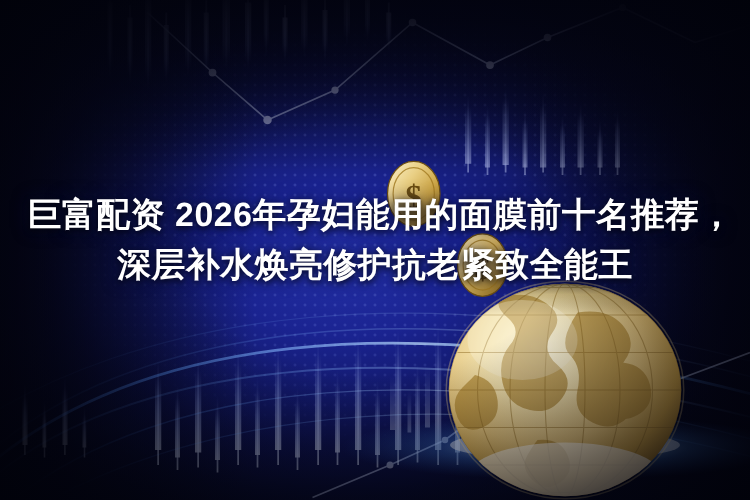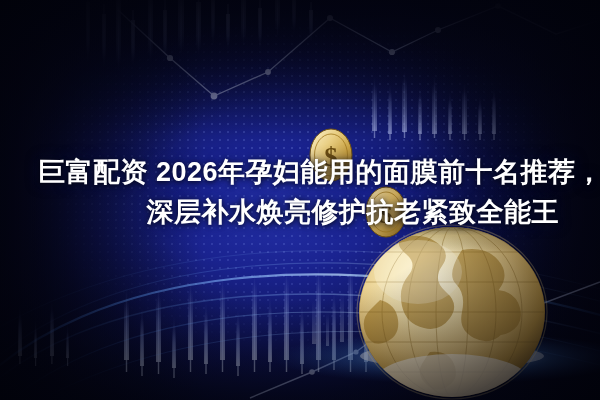--- a/index.html
+++ b/index.html
@@ -42,37 +42,37 @@
     mask-image:radial-gradient(ellipse 52% 50% at 50% 45%, #000 0%, rgba(0,0,0,.55) 55%, rgba(0,0,0,0) 88%);
     opacity:.85;
   }
 
   
   svg.art{position:absolute;inset:0;width:600px;height:400px;pointer-events:none;}
 
   
   #headline{
     position:absolute;
-    left:0;right:13px;top:152px;
+    left:0;right:0;top:152px;
     text-align:center;
     z-index:40;
-    padding:0 28px;
+    padding:0 12px;
     box-sizing:border-box;
   }
   #headline .line{
     color:#ffffff;
     font-weight:bold;
     font-size:27px;
     line-height:40px;
     letter-spacing:.5px;
     white-space:nowrap;
     text-shadow:0 1px 5px rgba(0,0,0,.75), 0 0 14px rgba(10,16,60,.8);
   }
   #headline .line.l1{text-align:left;padding-left:10px;}
-  #headline .line.l2{text-align:right;font-family:Liberation Serif, serif;}
+  #headline .line.l2{text-align:center;font-family:Liberation Serif, serif;}
 </style>
 </head>
 <body>
 
 <div id="banner">
 
   <div class="layer" id="bg-base"></div>
 
   <div class="layer" id="dot-grid"></div>
 

